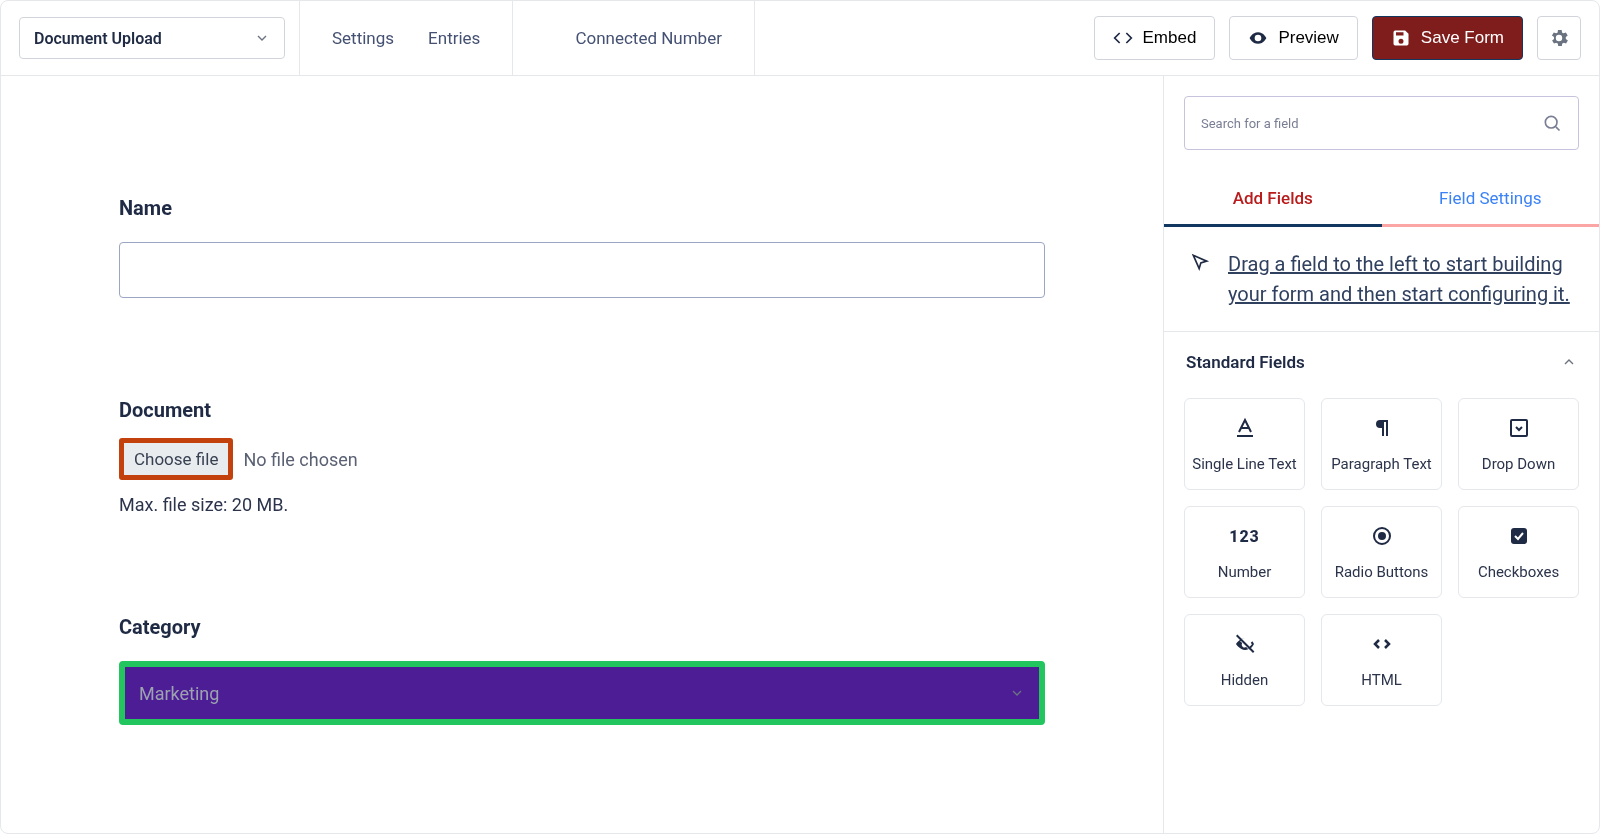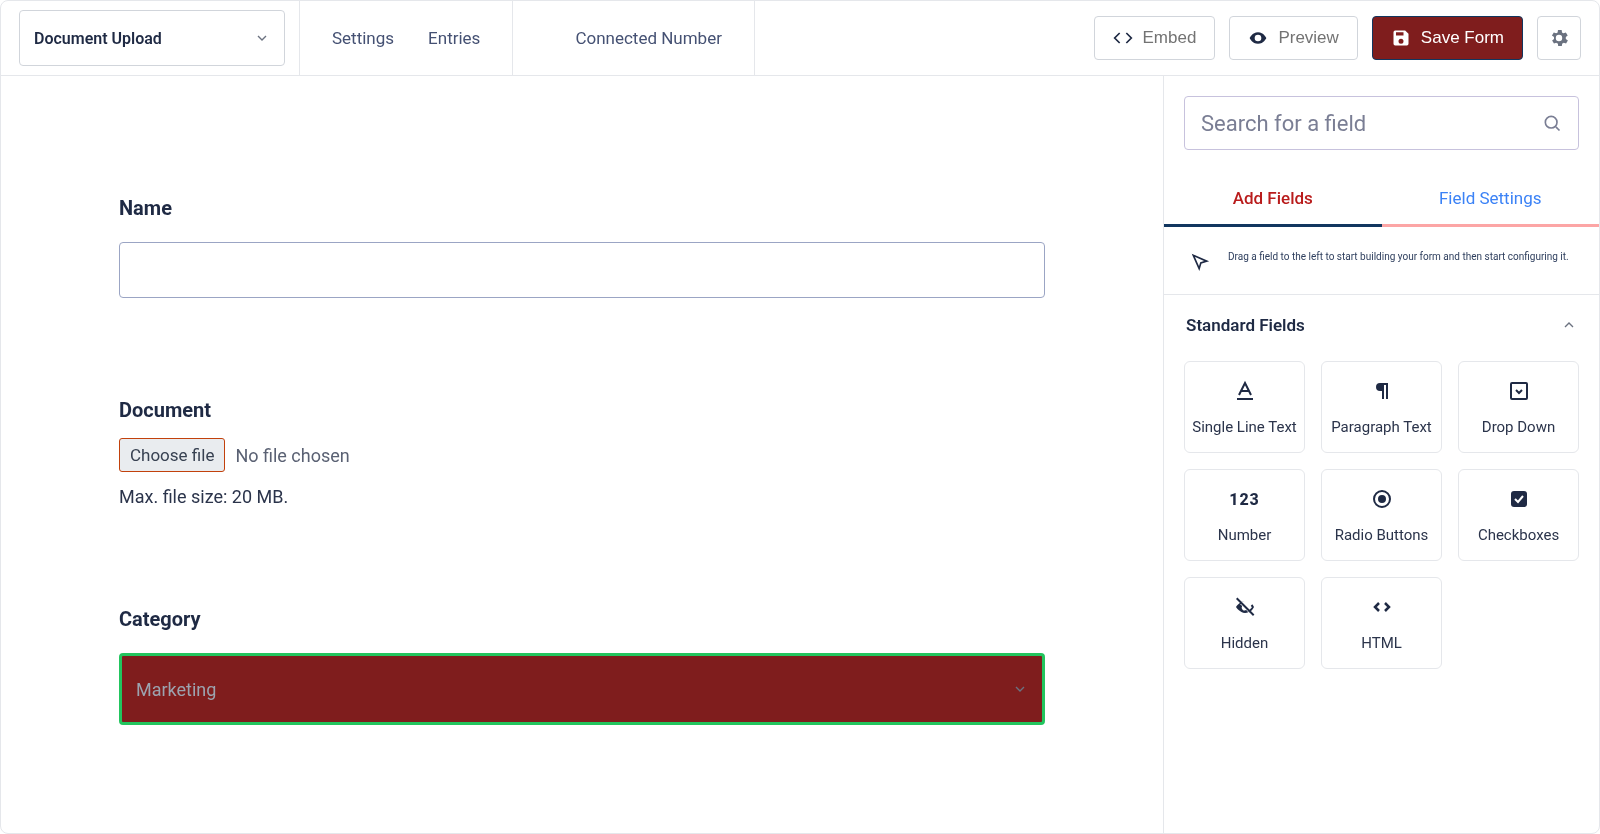--- a/index.html
+++ b/index.html
@@ -19,21 +19,21 @@
       align-items: center;
       height: 75px;
       border-bottom: 1px solid #e5e7eb;
       padding: 0 18px;
     }
     .form-dd {
       display: flex;
       align-items: center;
       justify-content: space-between;
       width: 266px;
-      height: 56px;
+      height: 42px;
       border: 1px solid #d1d5db;
       border-radius: 4px;
       padding: 0 14px;
       font-size: 16px;
       font-weight: 600;
       color: #1f2a44;
       cursor: pointer;
     }
     .chev { width: 16px; height: 16px; fill: none; stroke: #6b7280; stroke-width: 2; }
     .vdiv { width: 1px; height: 75px; background: #e5e7eb; margin-left: 14px; }
@@ -49,21 +49,21 @@
     .spacer { flex: 1; }
     .btn {
       display: inline-flex;
       align-items: center;
       gap: 10px;
       height: 44px;
       padding: 0 18px;
       border: 1px solid #d1d5db;
       border-radius: 4px;
       background: #fff;
-      color: #737373;
+      color: #000000;
       font-size: 17px;
       font-weight: 500;
       cursor: pointer;
       margin-left: 14px;
     }
     .btn svg { width: 20px; height: 20px; }
     .btn.primary {
       background: #7f1d1d;
       color: #fff;
       border-color: #11365f;
@@ -89,40 +89,40 @@
       width: 100%; height: 56px;
       border: 1px solid #9ba5c4;
       border-radius: 4px;
       padding: 0 14px;
       font-size: 17px;
       background: #fff;
     }
     .file-row { display: flex; align-items: center; gap: 10px; margin-top: -6px; }
     .file-btn {
       background: #e9ecef;
-      border: 1px solid #c2410c;
+      border: 5px solid #c2410c;
       border-radius: 3px;
       padding: 6px 10px;
       font-size: 17px;
       color: #374151;
     }
     .file-text { font-size: 18px; color: #5a6173; }
     .file-hint { margin-top: 14px; font-size: 18px; color: #2b344b; }
     .category-block { margin-top: 100px; }
     .select-input {
-      width: 100%; height: 72px;
-      border: 3px solid #22c55e;
+      width: 100%; height: 64px;
+      border: 6px solid #22c55e;
       border-radius: 4px;
       padding: 0 14px;
       font-size: 18px;
       color: #9ca3af;
       display: flex;
       align-items: center;
       justify-content: space-between;
-      background: #7f1d1d;
+      background: #4c1d95;
       cursor: pointer;
     }
 
     
     .sidebar {
       width: 436px;
       border-left: 1px solid #e5e7eb;
       display: flex;
       flex-direction: column;
       overflow: hidden;
@@ -130,42 +130,43 @@
     .search-wrap { padding: 20px 20px 0 20px; }
     .search {
       display: flex;
       align-items: center;
       justify-content: space-between;
       height: 54px;
       border: 1px solid #c7c2dd;
       border-radius: 4px;
       padding: 0 16px;
       color: #7a7e94;
-      font-size: 22px;
+      font-size: 13px;
     }
     .search svg { width: 20px; height: 20px; stroke: #7a7e94; fill: none; stroke-width: 2; }
     .tabs { display: flex; margin-top: 24px; }
     .tab {
       flex: 1;
       text-align: center;
       font-size: 17px;
       color: #3b82f6;
       padding: 14px 0 16px;
       border-bottom: 3px solid #fca5a5;
       cursor: pointer;
     }
     .tab.active { border-bottom: 3px solid #11365f; color: #b91c1c; font-weight: 500; }
     .hint-row {
       display: flex;
       gap: 18px;
       padding: 22px 26px;
       border-bottom: 1px solid #e5e7eb;
-      font-size: 10px;
+      font-size: 20px;
       color: #30405f;
       line-height: 1.5;
+      text-decoration: underline;
     }
     .hint-row svg { width: 20px; height: 20px; flex: none; margin-top: 3px; }
     .section-hdr {
       display: flex;
       align-items: center;
       justify-content: space-between;
       padding: 20px 22px 12px 22px;
       font-size: 17px;
       font-weight: 600;
       color: #1f2a44;

